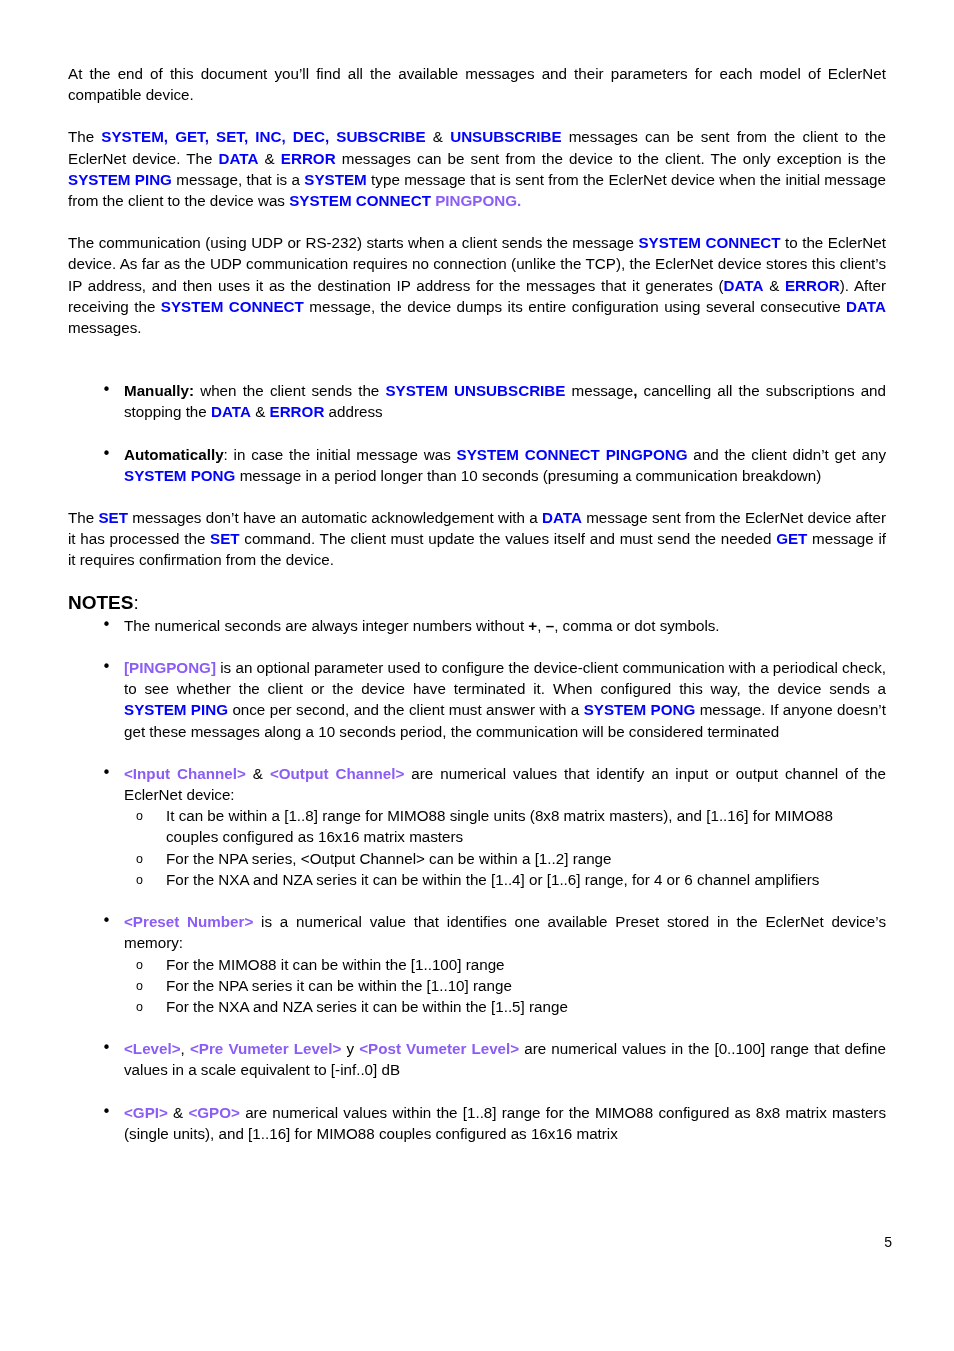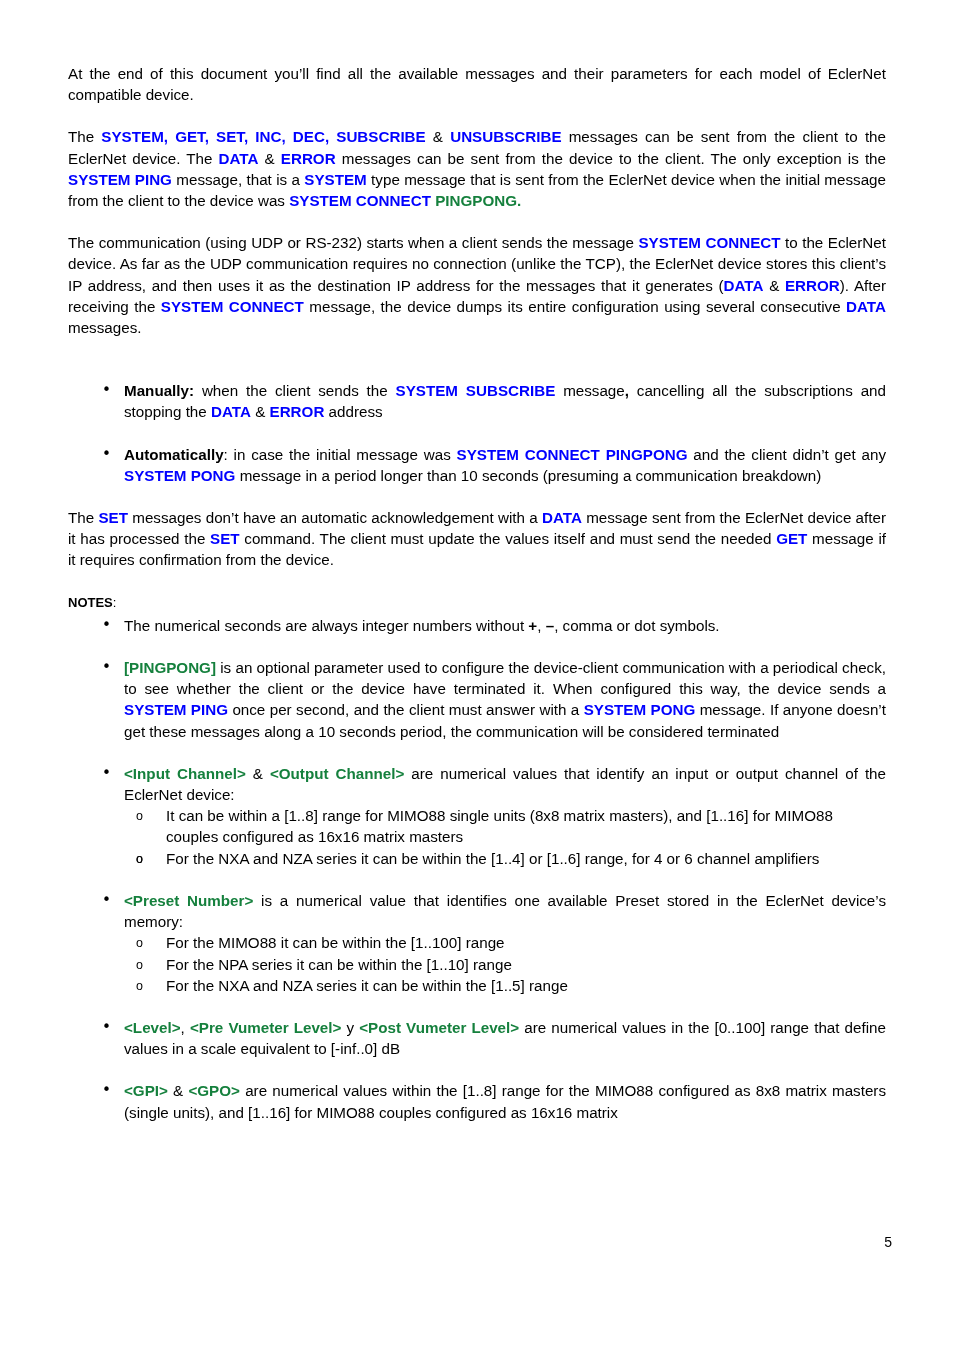--- a/index.html
+++ b/index.html
@@ -35,21 +35,21 @@
     text-justify: inter-word;
   }
   .gap-lg { height: 21px; }
 
   
   .kw {           
     color: #0000ff;
     font-weight: bold;
   }
   .pm {           
-    color: #15803d;
+    color: #8b5cf6;
     font-weight: bold;
   }
   .b { font-weight: bold; }
 
   
   ul.lvl1 {
     margin: 0;
     padding: 0;
     list-style: none;
   }
@@ -84,21 +84,21 @@
   ul.lvl2 > li > .obullet {
     position: absolute;
     left: 12px;
     top: 0;
     font-size: 12.5px;
     line-height: 22px;
     font-family: "Liberation Sans", sans-serif;
   }
   .notes-head {
     margin: 0;
-    font-size: 13px;
+    font-size: 19px;
     line-height: 21.2px;
     font-weight: bold;
   }
   .notes-head .colon { font-weight: normal; }
 
   .page-number {
     position: absolute;
     right: 62px;
     top: 1234px;
     font-size: 14px;
@@ -122,21 +122,21 @@
 
     <p class="para"><span>The communication (using UDP or RS-232) starts when a client sends the message </span><span class="kw">SYSTEM CONNECT</span><span> to the EclerNet device. As far as the UDP communication requires no connection (unlike the TCP), the EclerNet device stores this client’s IP address, and then uses it as the destination IP address for the messages that it generates (</span><span class="kw">DATA</span><span> &amp; </span><span class="kw">ERROR</span><span>). After receiving the </span><span class="kw">SYSTEM CONNECT</span><span> message, the device dumps its entire configuration using several consecutive </span><span class="kw">DATA</span><span> messages.</span></p>
 
     <div class="gap-lg"></div>
 
 
     <div class="gap-lg"></div>
 
     <ul class="lvl1">
       <li>
-        <span class="bullet">•</span><span class="b">Manually:</span><span> when the client sends the </span><span class="kw">SYSTEM SUBSCRIBE</span><span> message</span><span class="b">,</span><span> cancelling all the subscriptions and stopping the </span><span class="kw">DATA</span><span> &amp; </span><span class="kw">ERROR</span><span> address</span>
+        <span class="bullet">•</span><span class="b">Manually:</span><span> when the client sends the </span><span class="kw">SYSTEM UNSUBSCRIBE</span><span> message</span><span class="b">,</span><span> cancelling all the subscriptions and stopping the </span><span class="kw">DATA</span><span> &amp; </span><span class="kw">ERROR</span><span> address</span>
       </li>
 
       <li style="margin-top:21px;">
         <span class="bullet">•</span><span class="b">Automatically</span><span>: in case the initial message was </span><span class="kw">SYSTEM CONNECT PINGPONG</span><span> and the client didn’t get any </span><span class="kw">SYSTEM PONG</span><span> message in a period longer than 10 seconds (presuming a communication breakdown)</span>
       </li>
     </ul>
 
     <div class="gap-lg"></div>
 
     <p class="para"><span>The </span><span class="kw">SET</span><span> messages don’t have an automatic acknowledgement with a </span><span class="kw">DATA</span><span> message sent from the EclerNet device after it has processed the </span><span class="kw">SET</span><span> command. The client must update the values itself and must send the needed </span><span class="kw">GET</span><span> message if it requires confirmation from the device.</span></p>
@@ -155,21 +155,21 @@
         <span class="bullet">•</span><span class="pm">[PINGPONG]</span><span> is an optional parameter used to configure the device-client communication with a periodical check, to see whether the client or the device have terminated it. When configured this way, the device sends a </span><span class="kw">SYSTEM PING</span><span> once per second, and the client must answer with a </span><span class="kw">SYSTEM PONG</span><span> message. If anyone doesn’t get these messages along a 10 seconds period, the communication will be considered terminated</span>
       </li>
 
       <li style="margin-top:21px;">
         <span class="bullet">•</span><span class="pm">&lt;Input Channel&gt;</span><span> &amp; </span><span class="pm">&lt;Output Channel&gt;</span><span> are numerical values that identify an input or output channel of the EclerNet device:</span>
         <ul class="lvl2">
           <li>
             <span class="obullet">o</span><span>It can be within a [1..8] range for MIMO88 single units (8x8 matrix masters), and [1..16] for MIMO88 couples configured as 16x16 matrix masters</span>
           </li>
           <li>
-            <span class="obullet">o</span>
+            <span class="obullet">o</span><span>For the NPA series, &lt;Output Channel&gt; can be within a [1..2] range</span>
           </li>
           <li>
             <span class="obullet">o</span><span>For the NXA and NZA series it can be within the [1..4] or [1..6] range, for 4 or 6 channel amplifiers</span>
           </li>
         </ul>
       </li>
 
       <li style="margin-top:21px;">
         <span class="bullet">•</span><span class="pm">&lt;Preset Number&gt;</span><span> is a numerical value that identifies one available Preset stored in the EclerNet device’s memory:</span>
         <ul class="lvl2">

